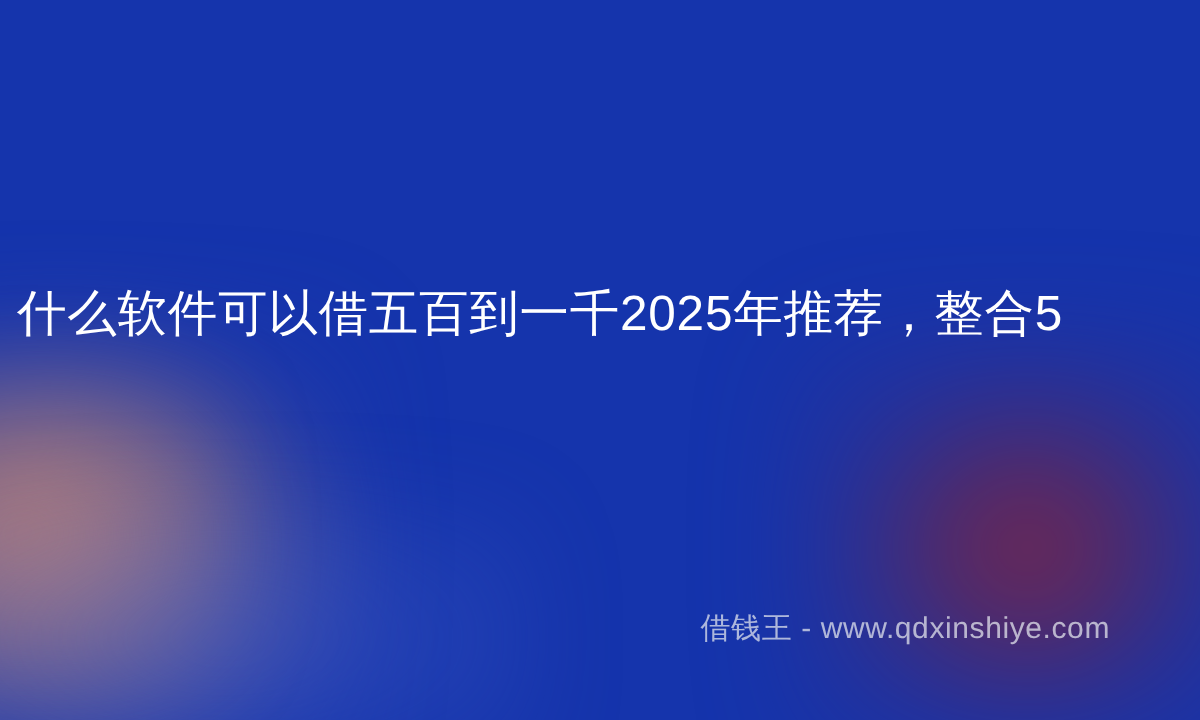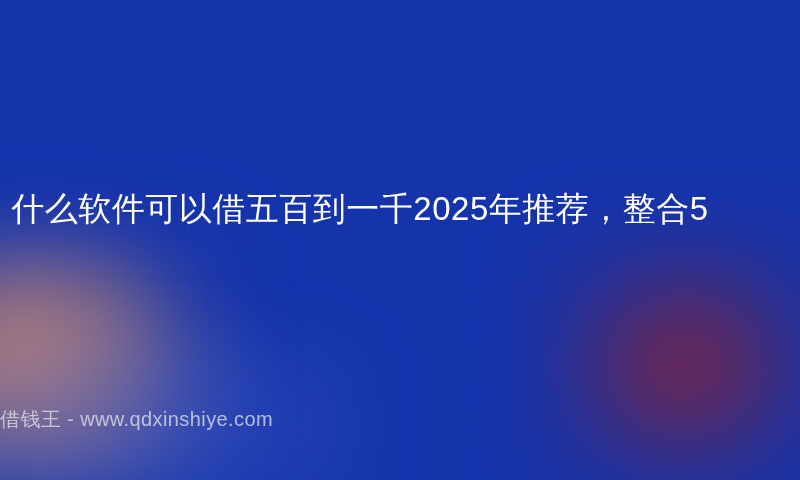--- a/index.html
+++ b/index.html
@@ -83,21 +83,21 @@
     letter-spacing: 0.5px;
     white-space: nowrap;
   }
 
   
   #watermark {
     position: absolute;
     left: 0;
     top: 406px;
     width: 800px;
-    text-align: left;
+    text-align: right;
     padding-right: 60px;
     box-sizing: border-box;
   }
   #watermark-text {
     display: inline-block;
     color: rgba(232,234,240,0.72);
     font-size: 20px;
     line-height: 26px;
     letter-spacing: 0.4px;
     white-space: nowrap;

